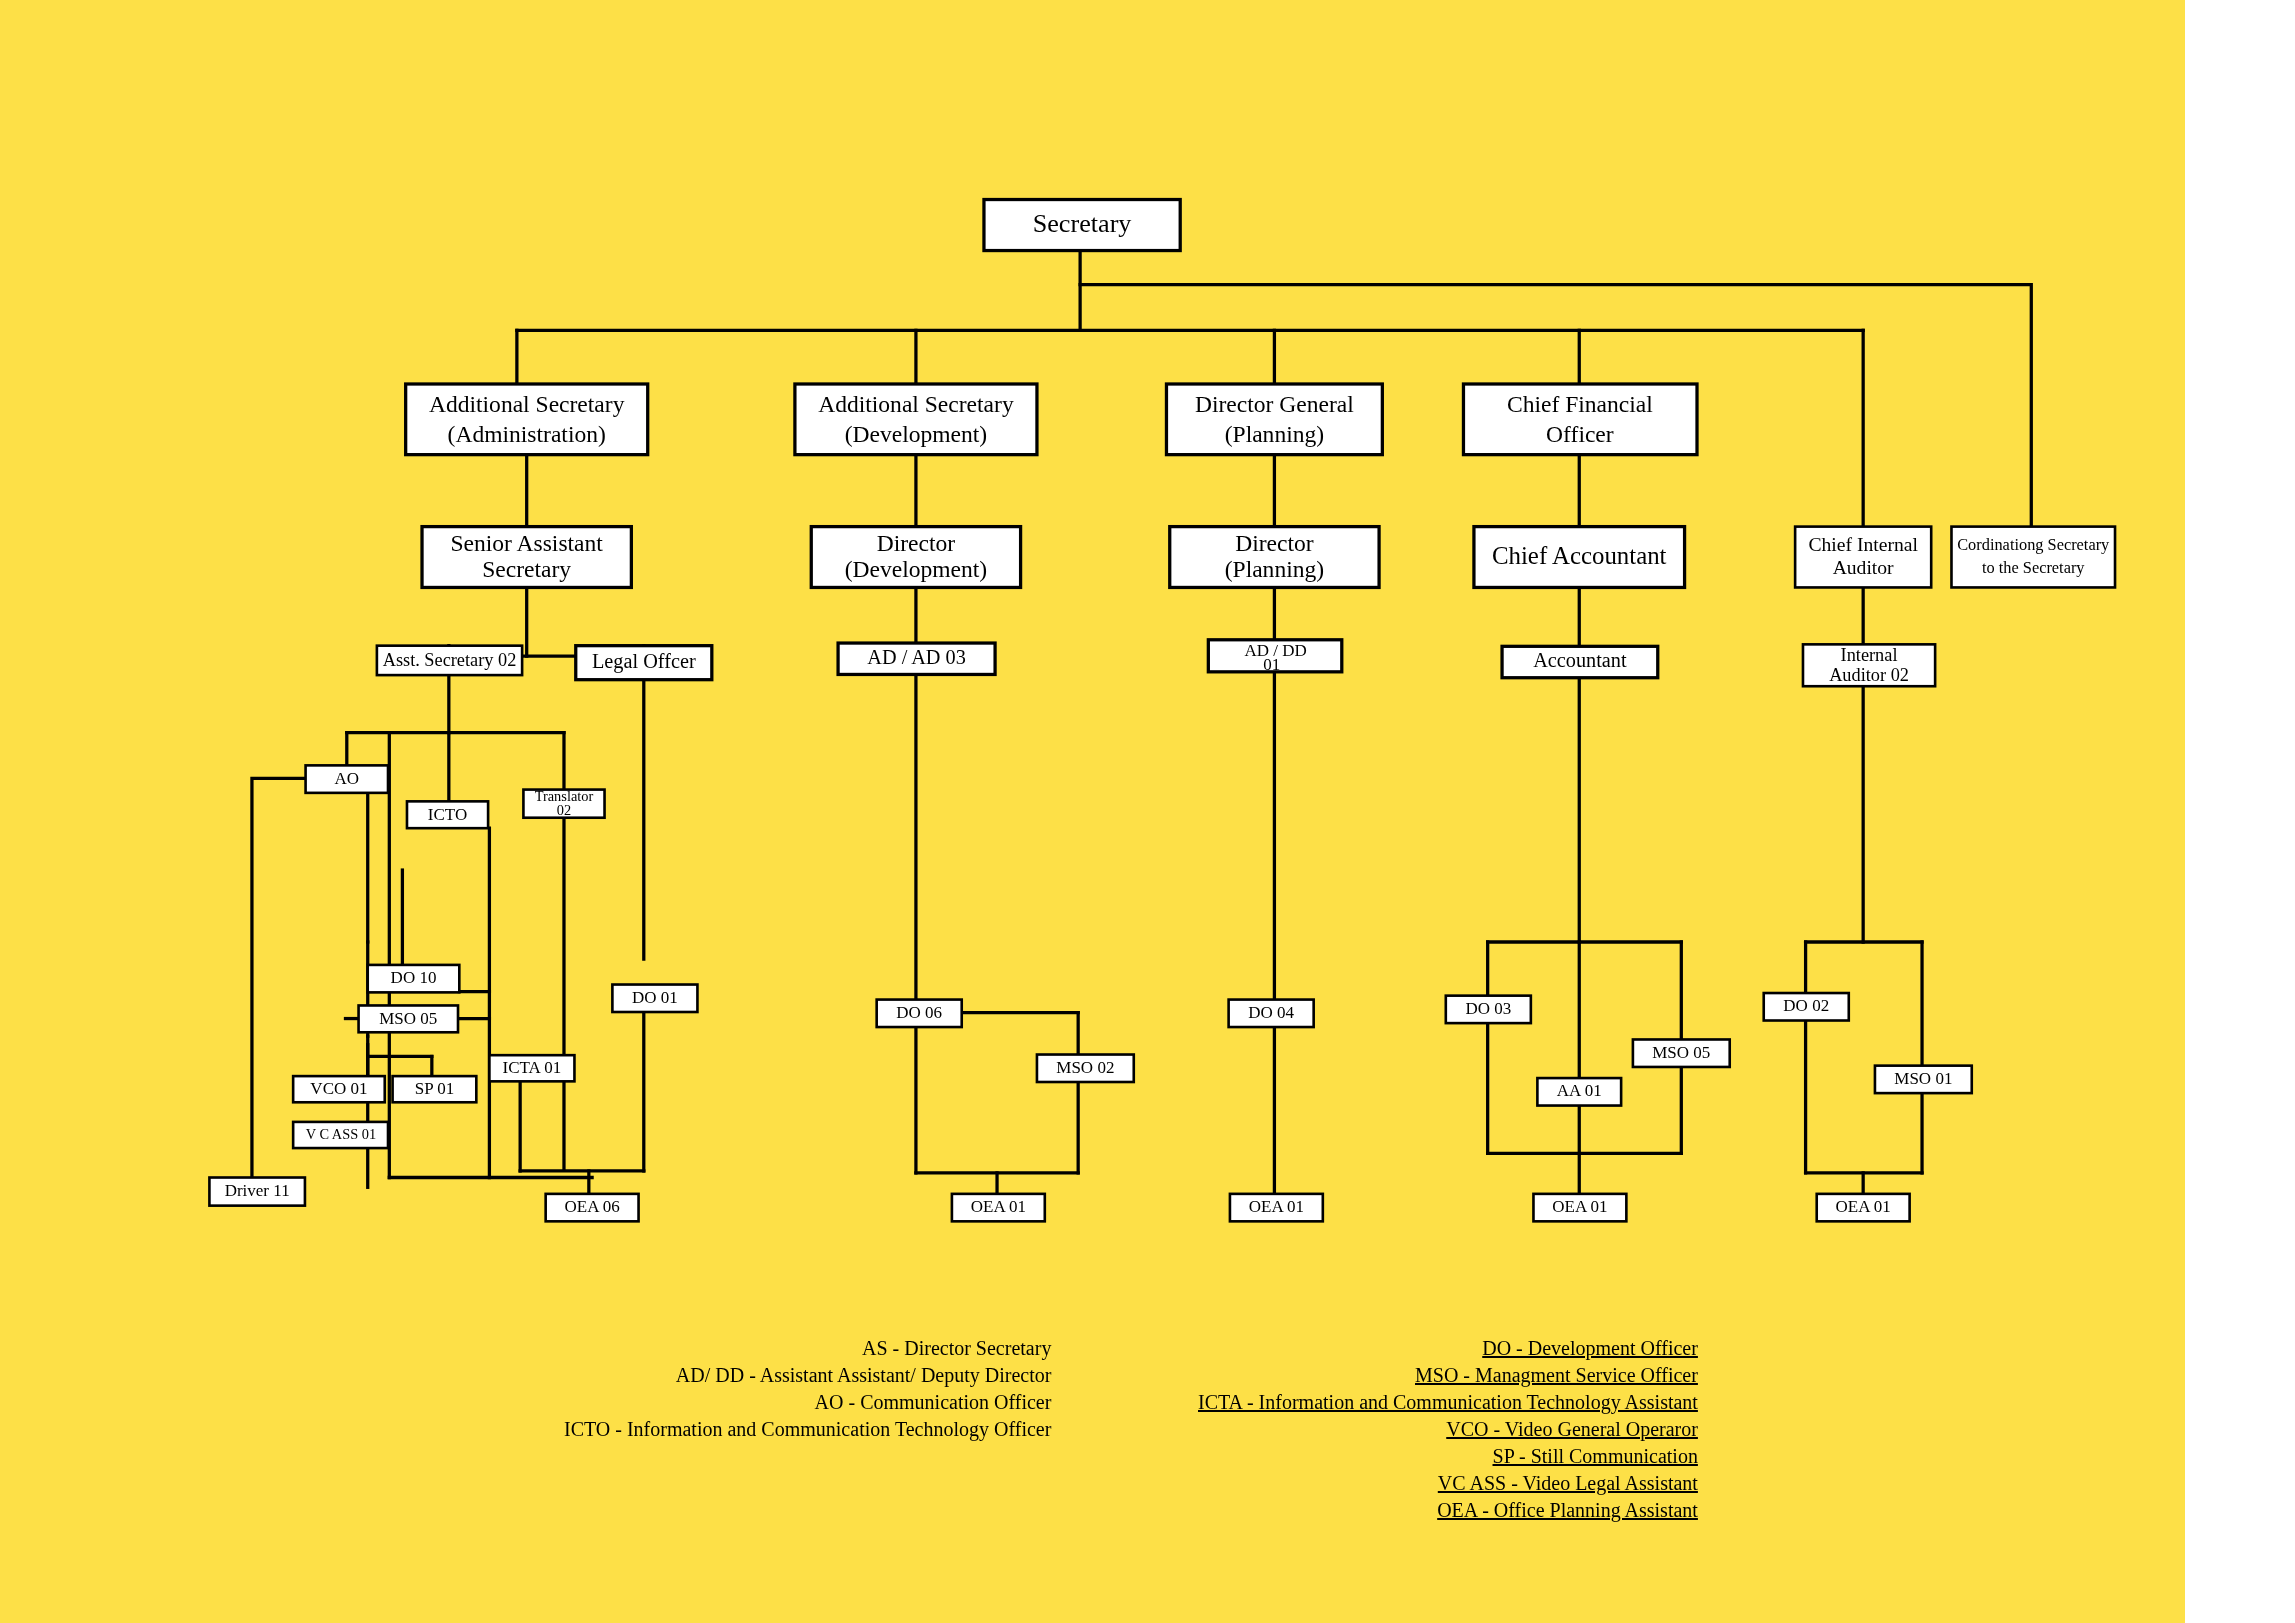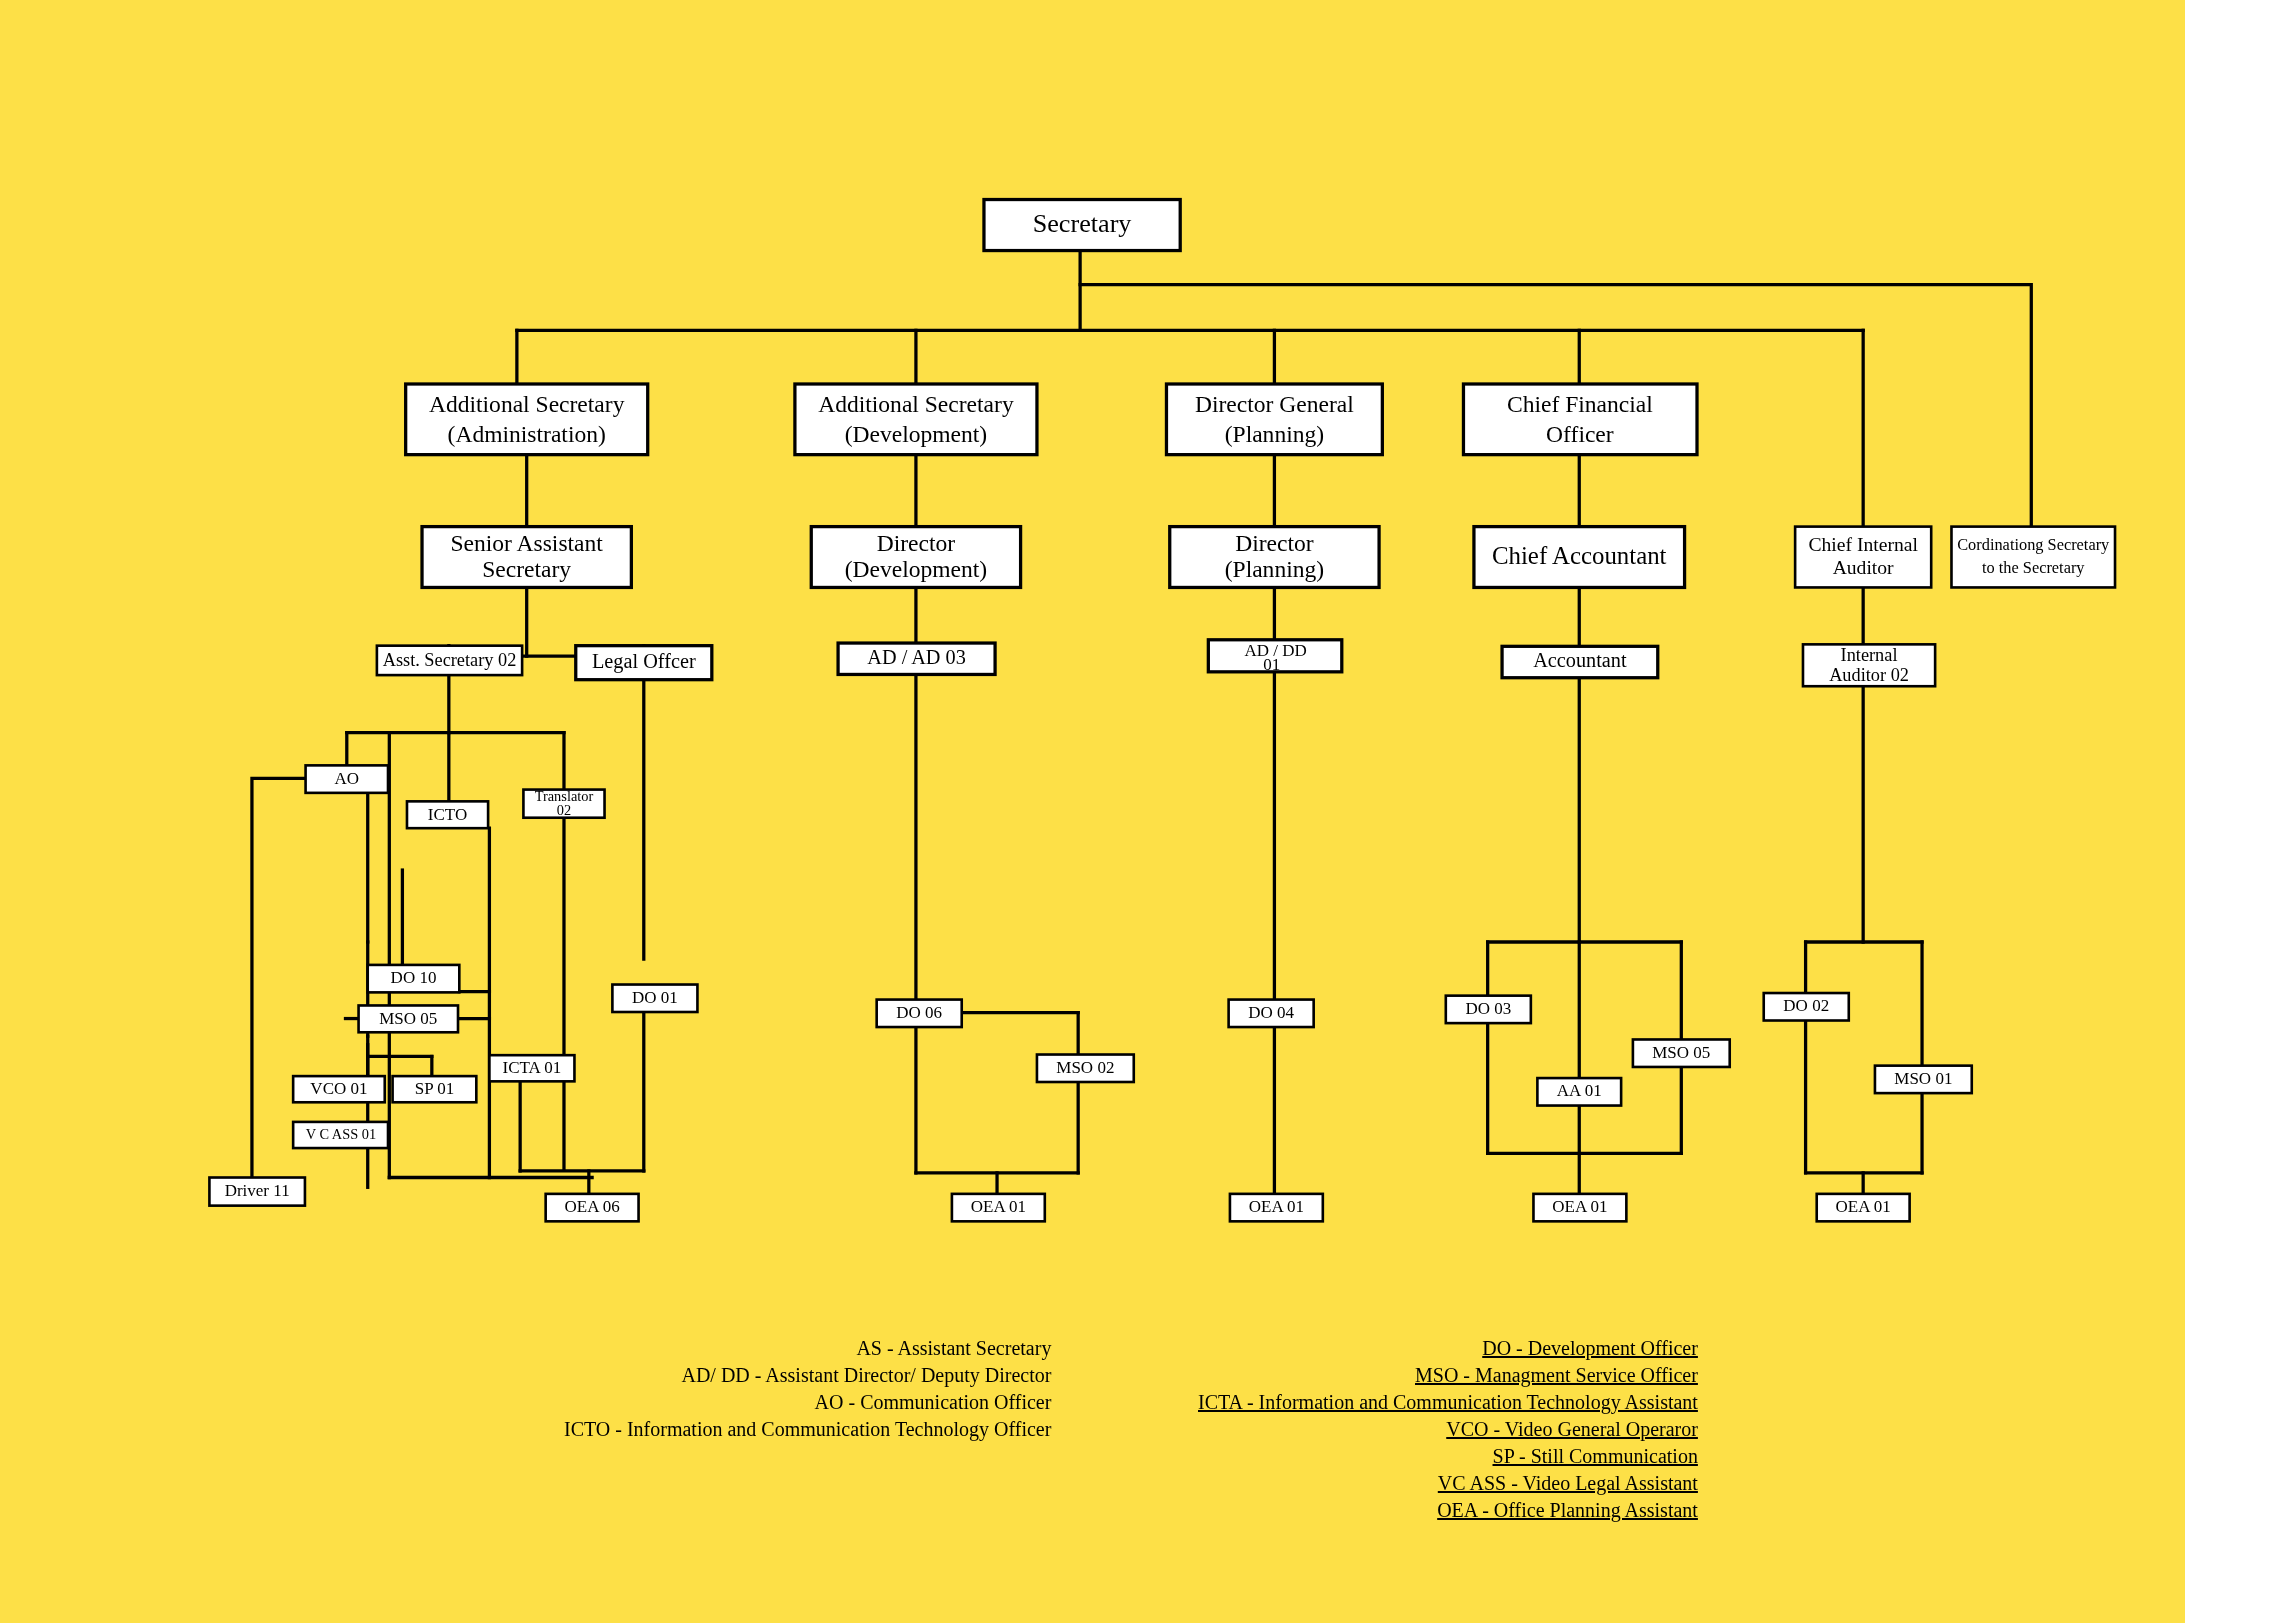--- a/index.html
+++ b/index.html
@@ -389,22 +389,22 @@
     </g>
 
     <g>
       <rect class="node-rect thin" x="2777" y="1825" width="142" height="42"></rect>
       <text class="node-label" x="2848" y="1847" font-size="26">OEA 01</text>
     </g>
 
   </svg>
 
   <div class="legend-text" id="legend-left">
-    <span class="legend-line">AS - Assistant Secretary</span>
-    <span class="legend-line">AD/ DD - Assistant Director/ Deputy Director</span>
+    <span class="legend-line">AS - Director Secretary</span>
+    <span class="legend-line">AD/ DD - Assistant Assistant/ Deputy Director</span>
     <span class="legend-line">AO - Communication Officer</span>
     <span class="legend-line">ICTO - Information and Communication Technology Officer</span>
   </div>
 
   <div class="legend-text" id="legend-right">
     <span class="legend-line">DO - Development Officer</span>
     <span class="legend-line">MSO - Managment Service Officer</span>
     <span class="legend-line">ICTA - Information and Communication Technology Assistant</span>
     <span class="legend-line">VCO - Video General Operaror</span>
     <span class="legend-line">SP - Still Communication</span>

